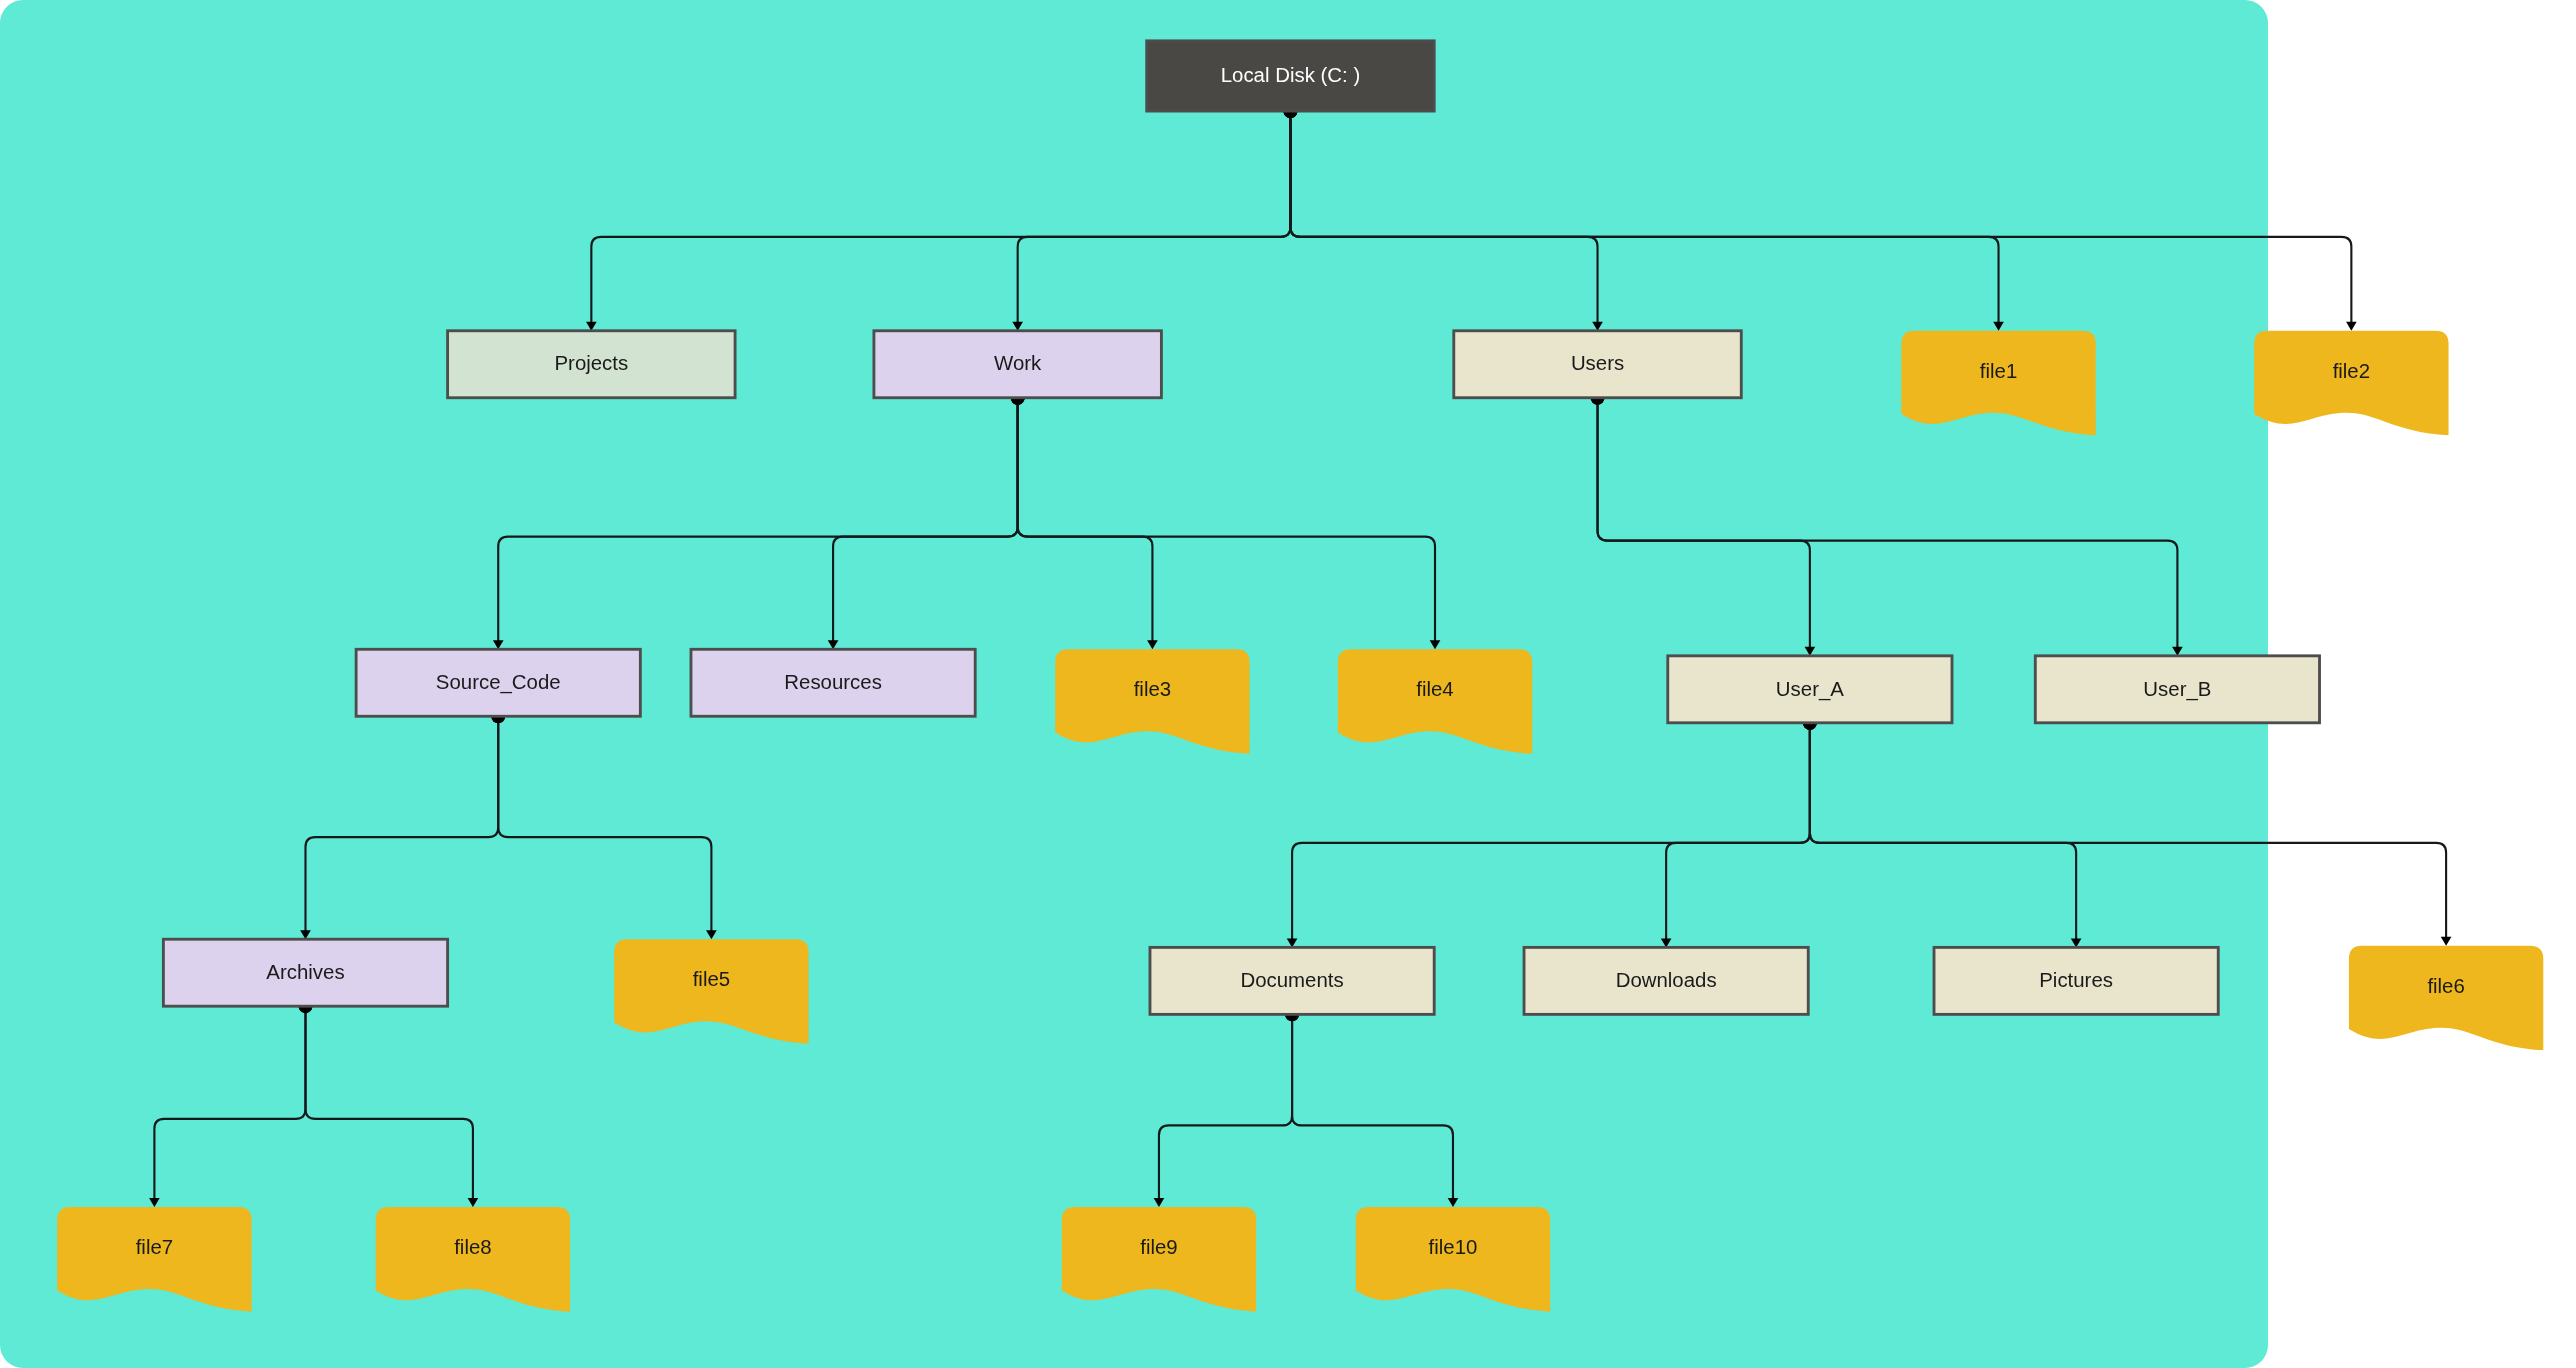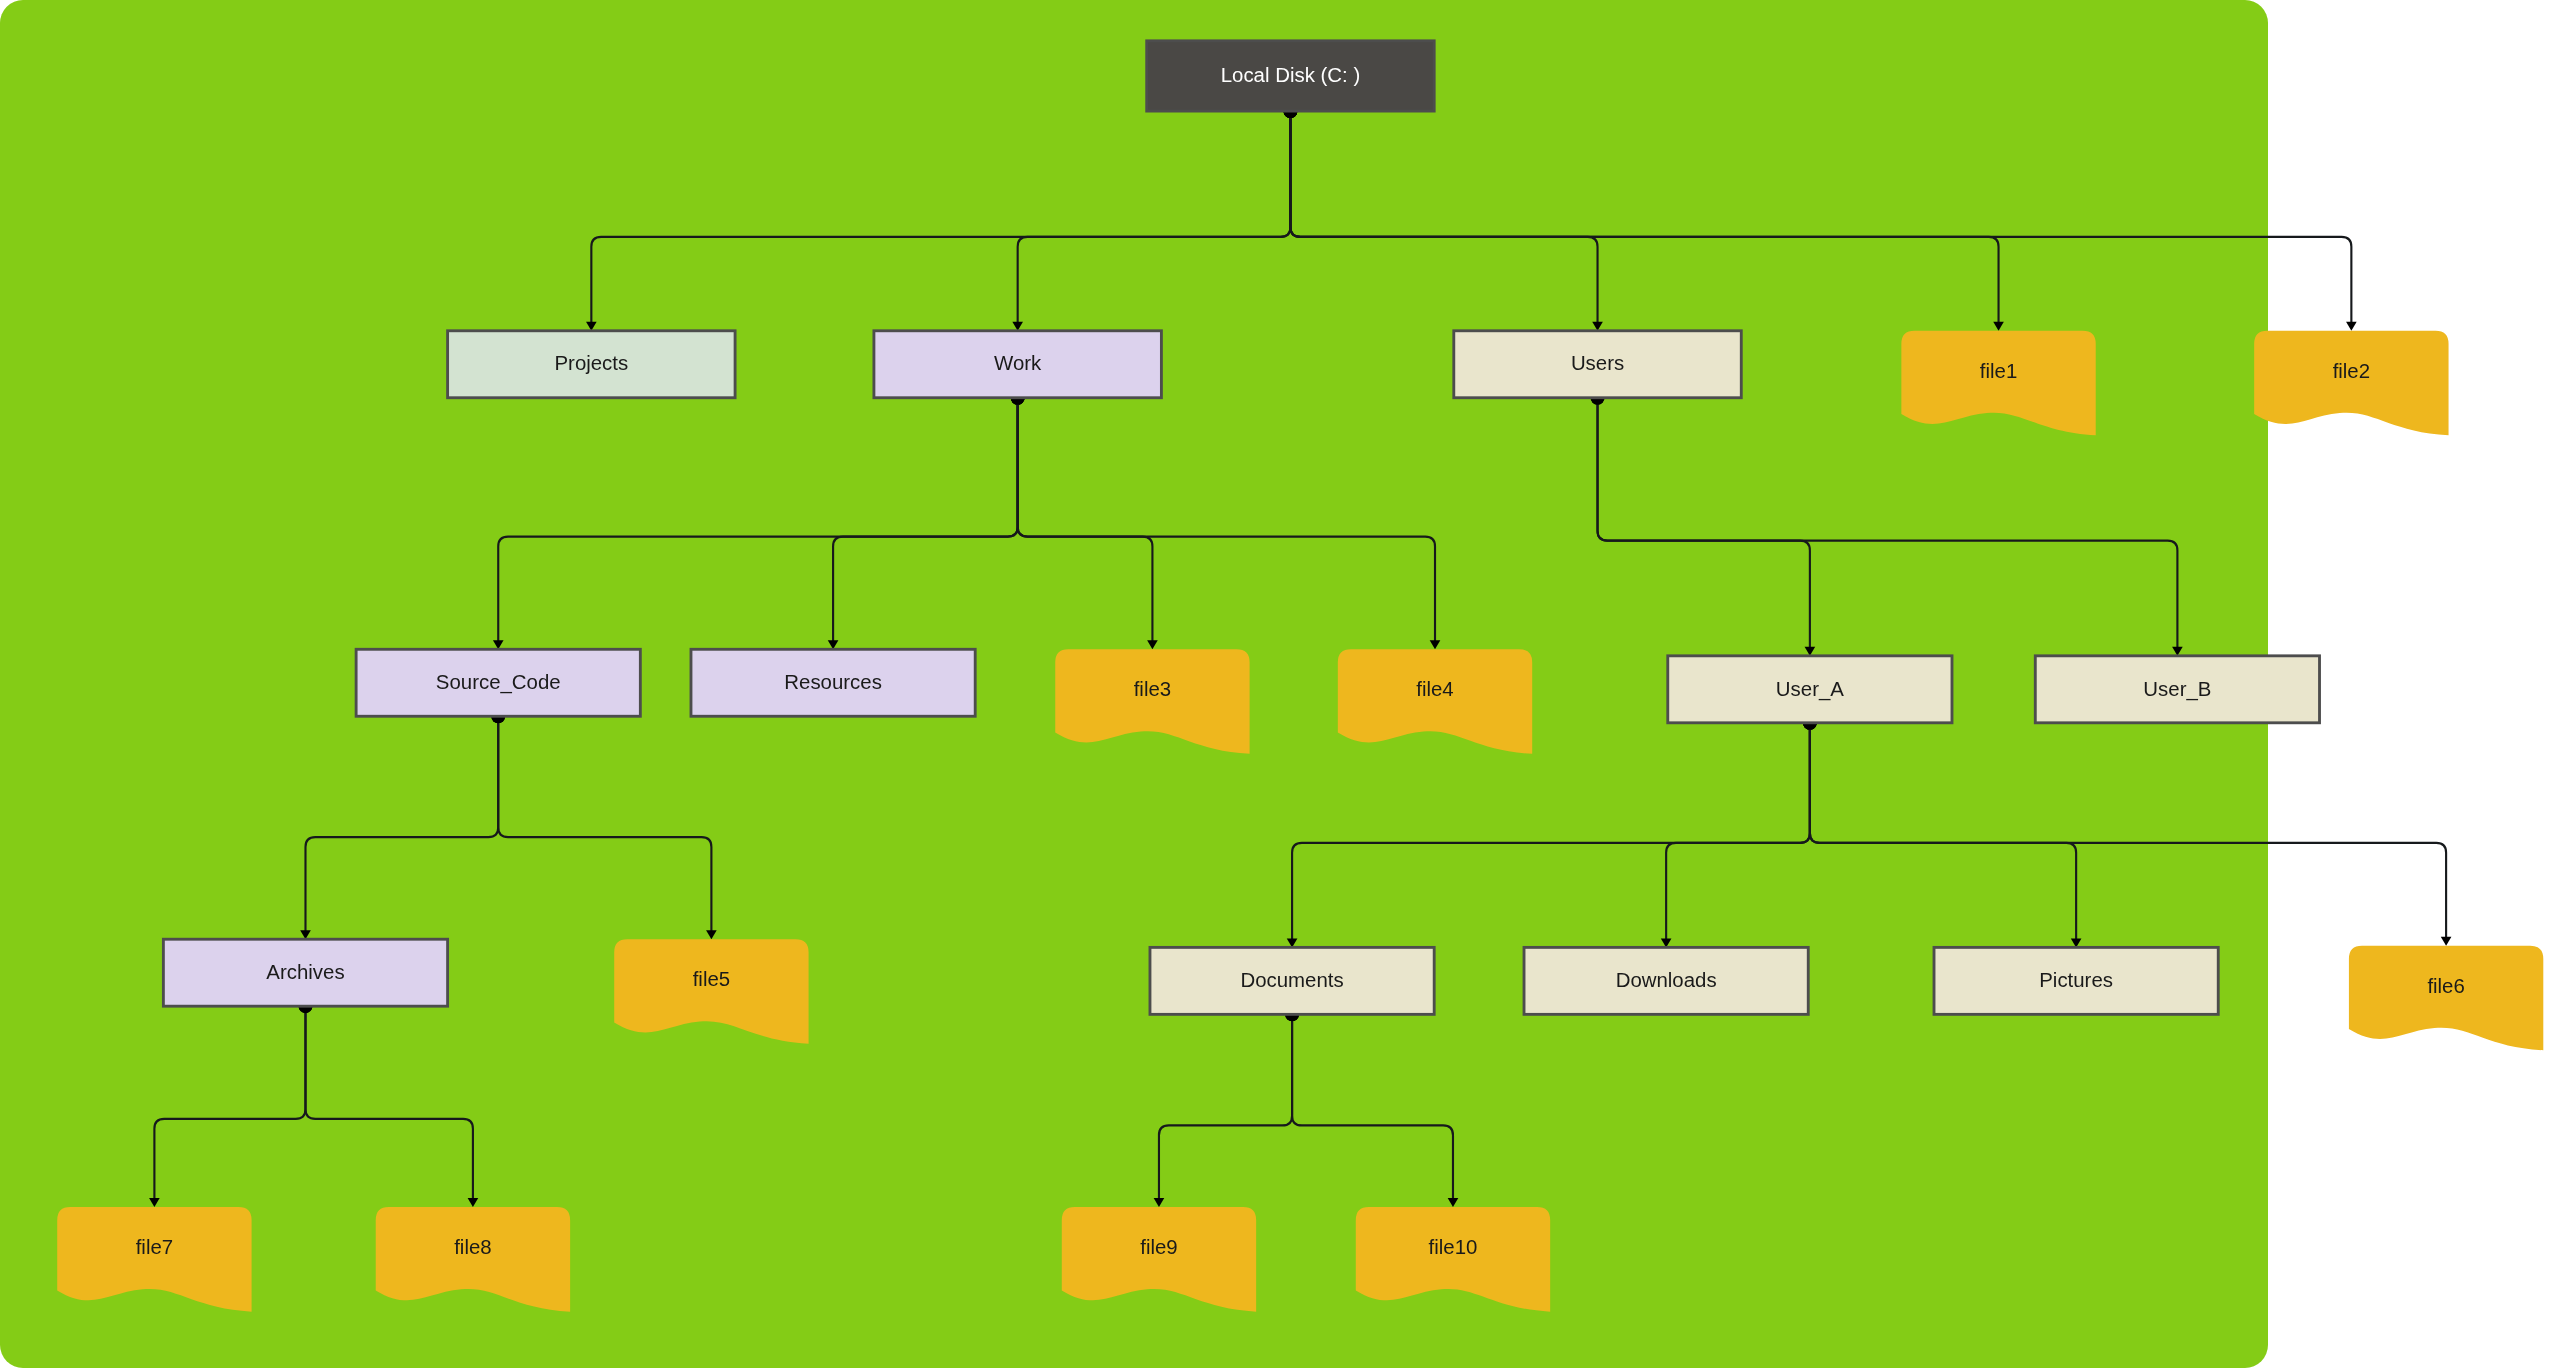--- a/index.html
+++ b/index.html
@@ -10,21 +10,21 @@
   body {
     width: 2576px;
     height: 1368px;
     overflow: hidden;
     font-family: "Liberation Sans", sans-serif;
   }
   #diagram-root {
     position: relative;
     width: 2268px;
     height: 1368px;
-    background: #84cc16;
+    background: #5eead4;
     border-radius: 23px;
   }
   svg#tree-canvas {
     position: absolute;
     top: 0;
     left: 0;
     width: 2576px;
     height: 1368px;
     display: block;
   }

